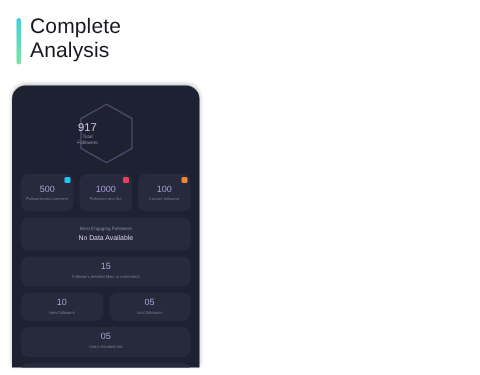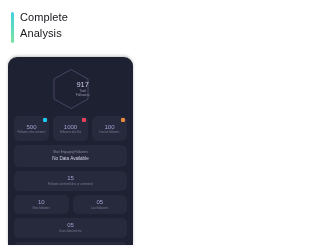--- a/index.html
+++ b/index.html
@@ -12,38 +12,38 @@
   .screen { position:relative; width:141px; height:250px; background:#ffffff; }
 
   
   .header { display:flex; align-items:flex-start; padding:10px 0 0 11px; }
   .accent-bar {
     width:3px; height:31px; border-radius:2px; margin-right:6px; margin-top:2px;
     background:linear-gradient(180deg,#3fd0e0 0%,#7ae5a0 100%);
     flex:0 0 auto;
   }
   .title {
-    font-size:11px; line-height:15.5px; color:#16181d;
+    font-size:14px; line-height:15.5px; color:#16181d;
     font-weight:400; letter-spacing:.1px; white-space:pre-line;
   }
 
   
   .panel {
     position:absolute; left:8px; top:57px; width:125px; height:188px;
     background:#1e2131; border-radius:9px 9px 0 0;
     padding:6px 6px 0 6px;
     box-shadow:0 -1px 3px rgba(0,0,0,.25);
     overflow:hidden;
   }
 
   
   .hex-wrap { display:flex; justify-content:center; margin-top:5px; }
   .hex {
     position:relative; width:38px; height:42px;
-    display:flex; flex-direction:column; align-items:flex-end; justify-content:center;
+    display:flex; flex-direction:column; align-items:flex-start; justify-content:center;
   }
   .hex svg { position:absolute; inset:0; width:100%; height:100%; }
   .hex-inner { position:relative; text-align:center; z-index:2; }
   .hex-value { font-size:7.5px; color:#cfc9e8; line-height:8px; }
   .hex-l1, .hex-l2 { font-size:3.2px; color:#9a95b4; line-height:4px; }
 
   
   .stat-row { display:flex; gap:4px; margin-top:6px; }
   .stat-card {
     position:relative; flex:1; height:25px; background:#262a3c;

